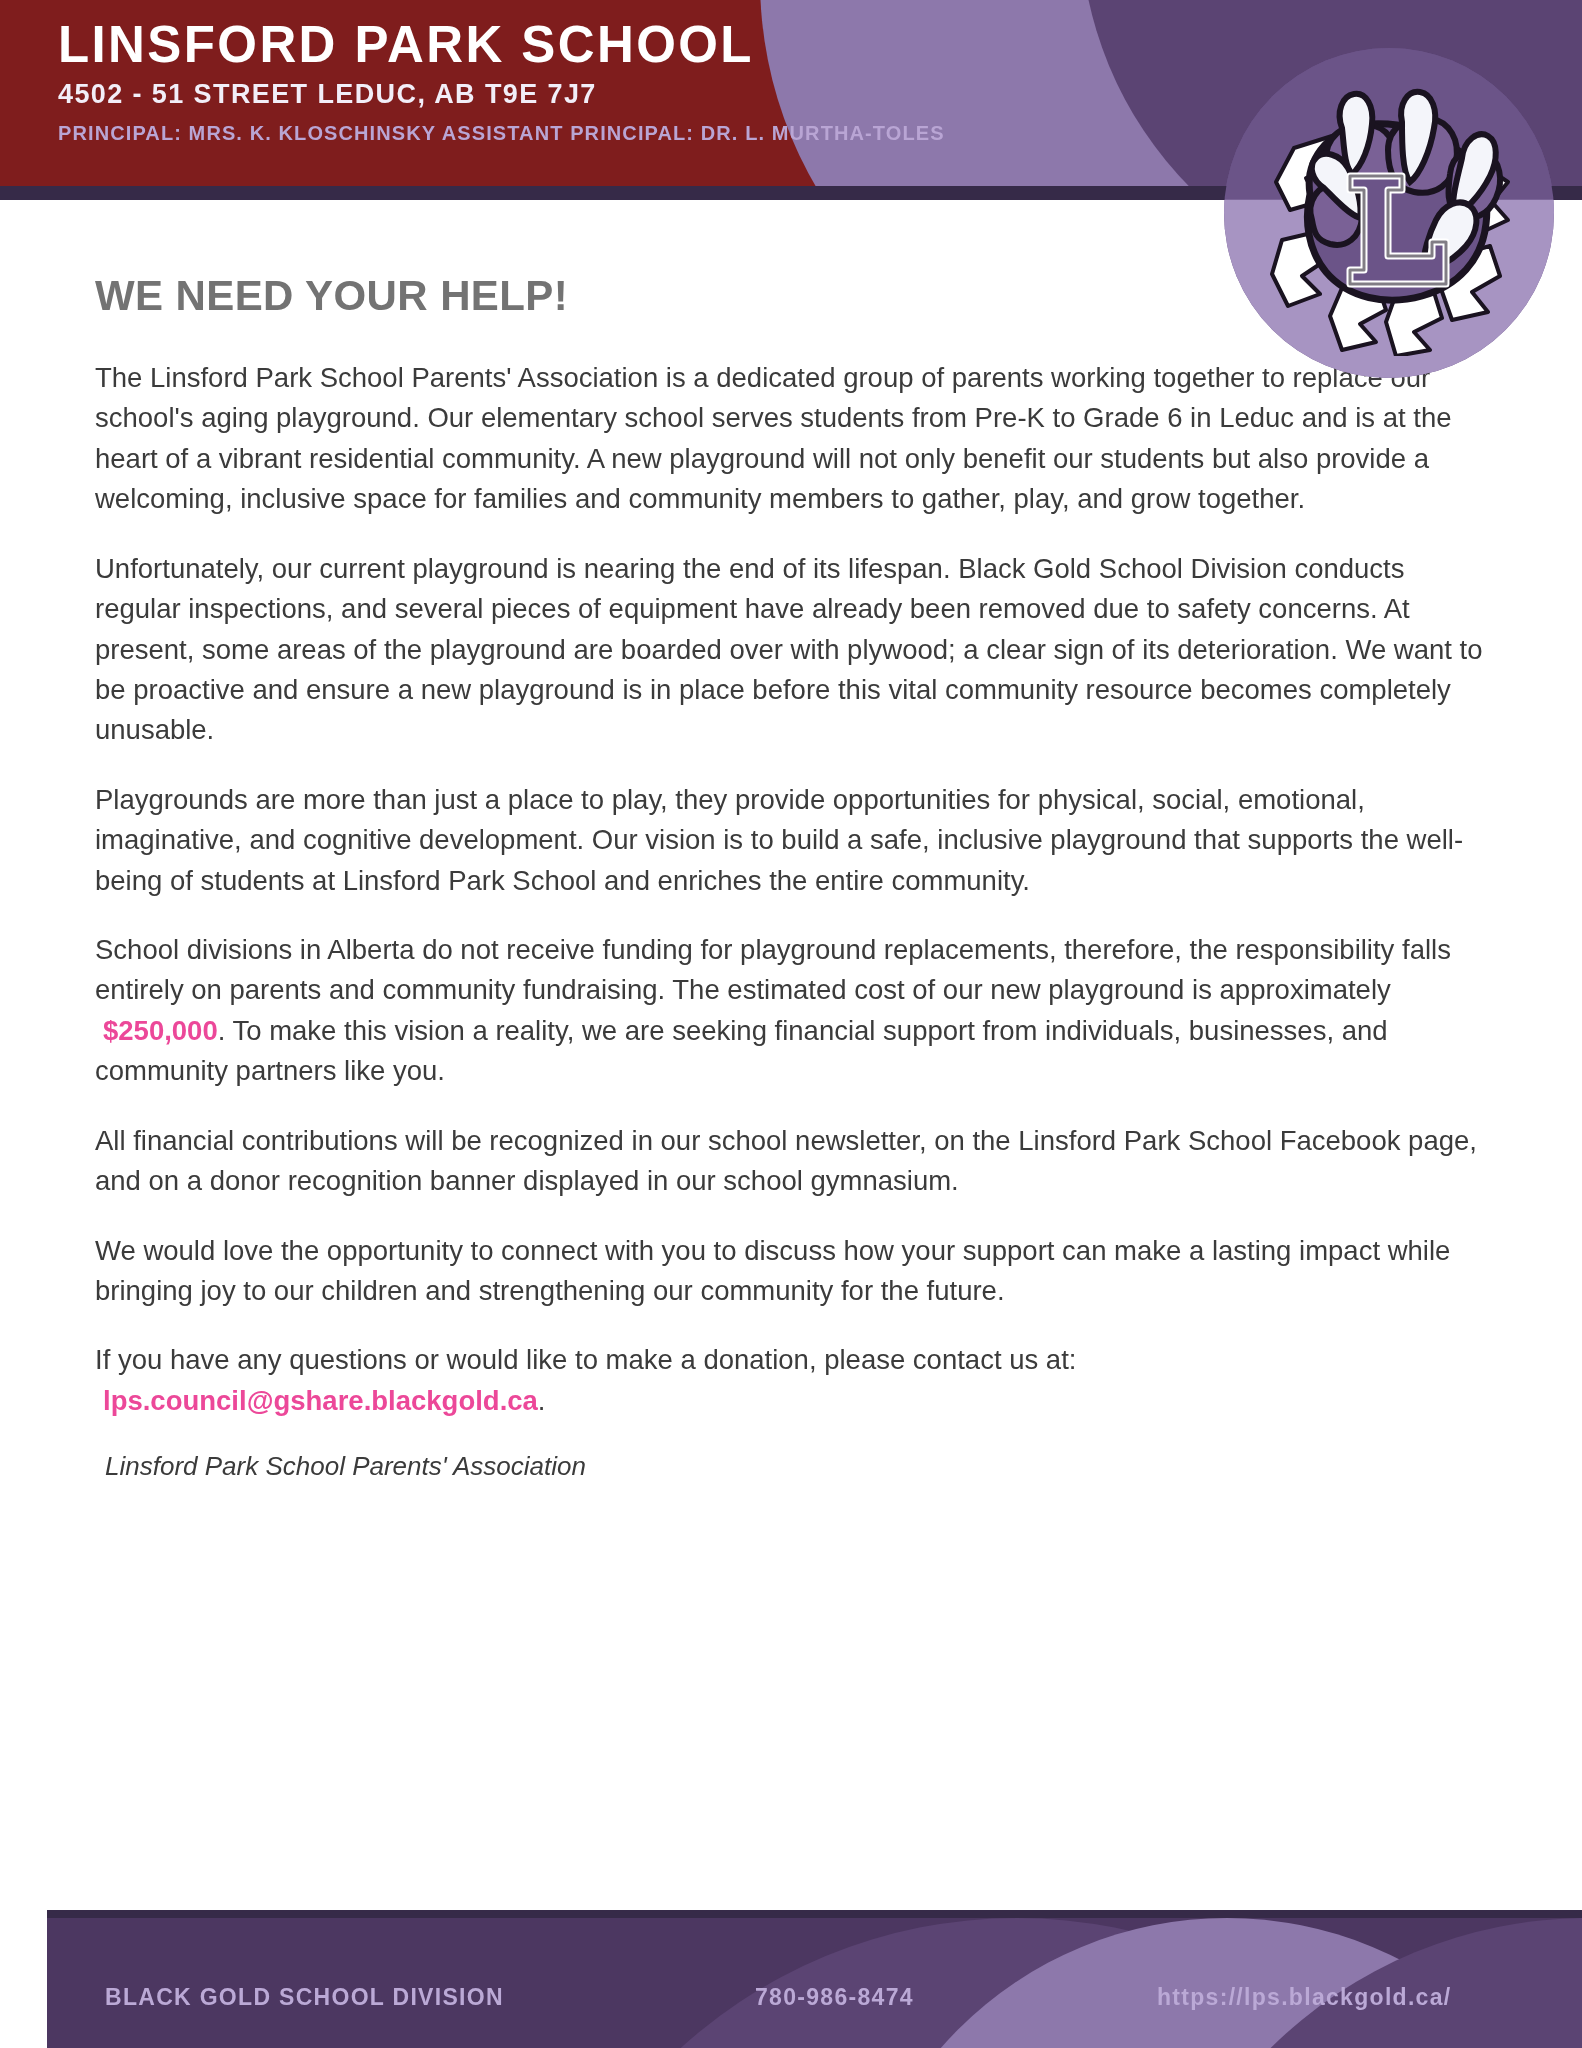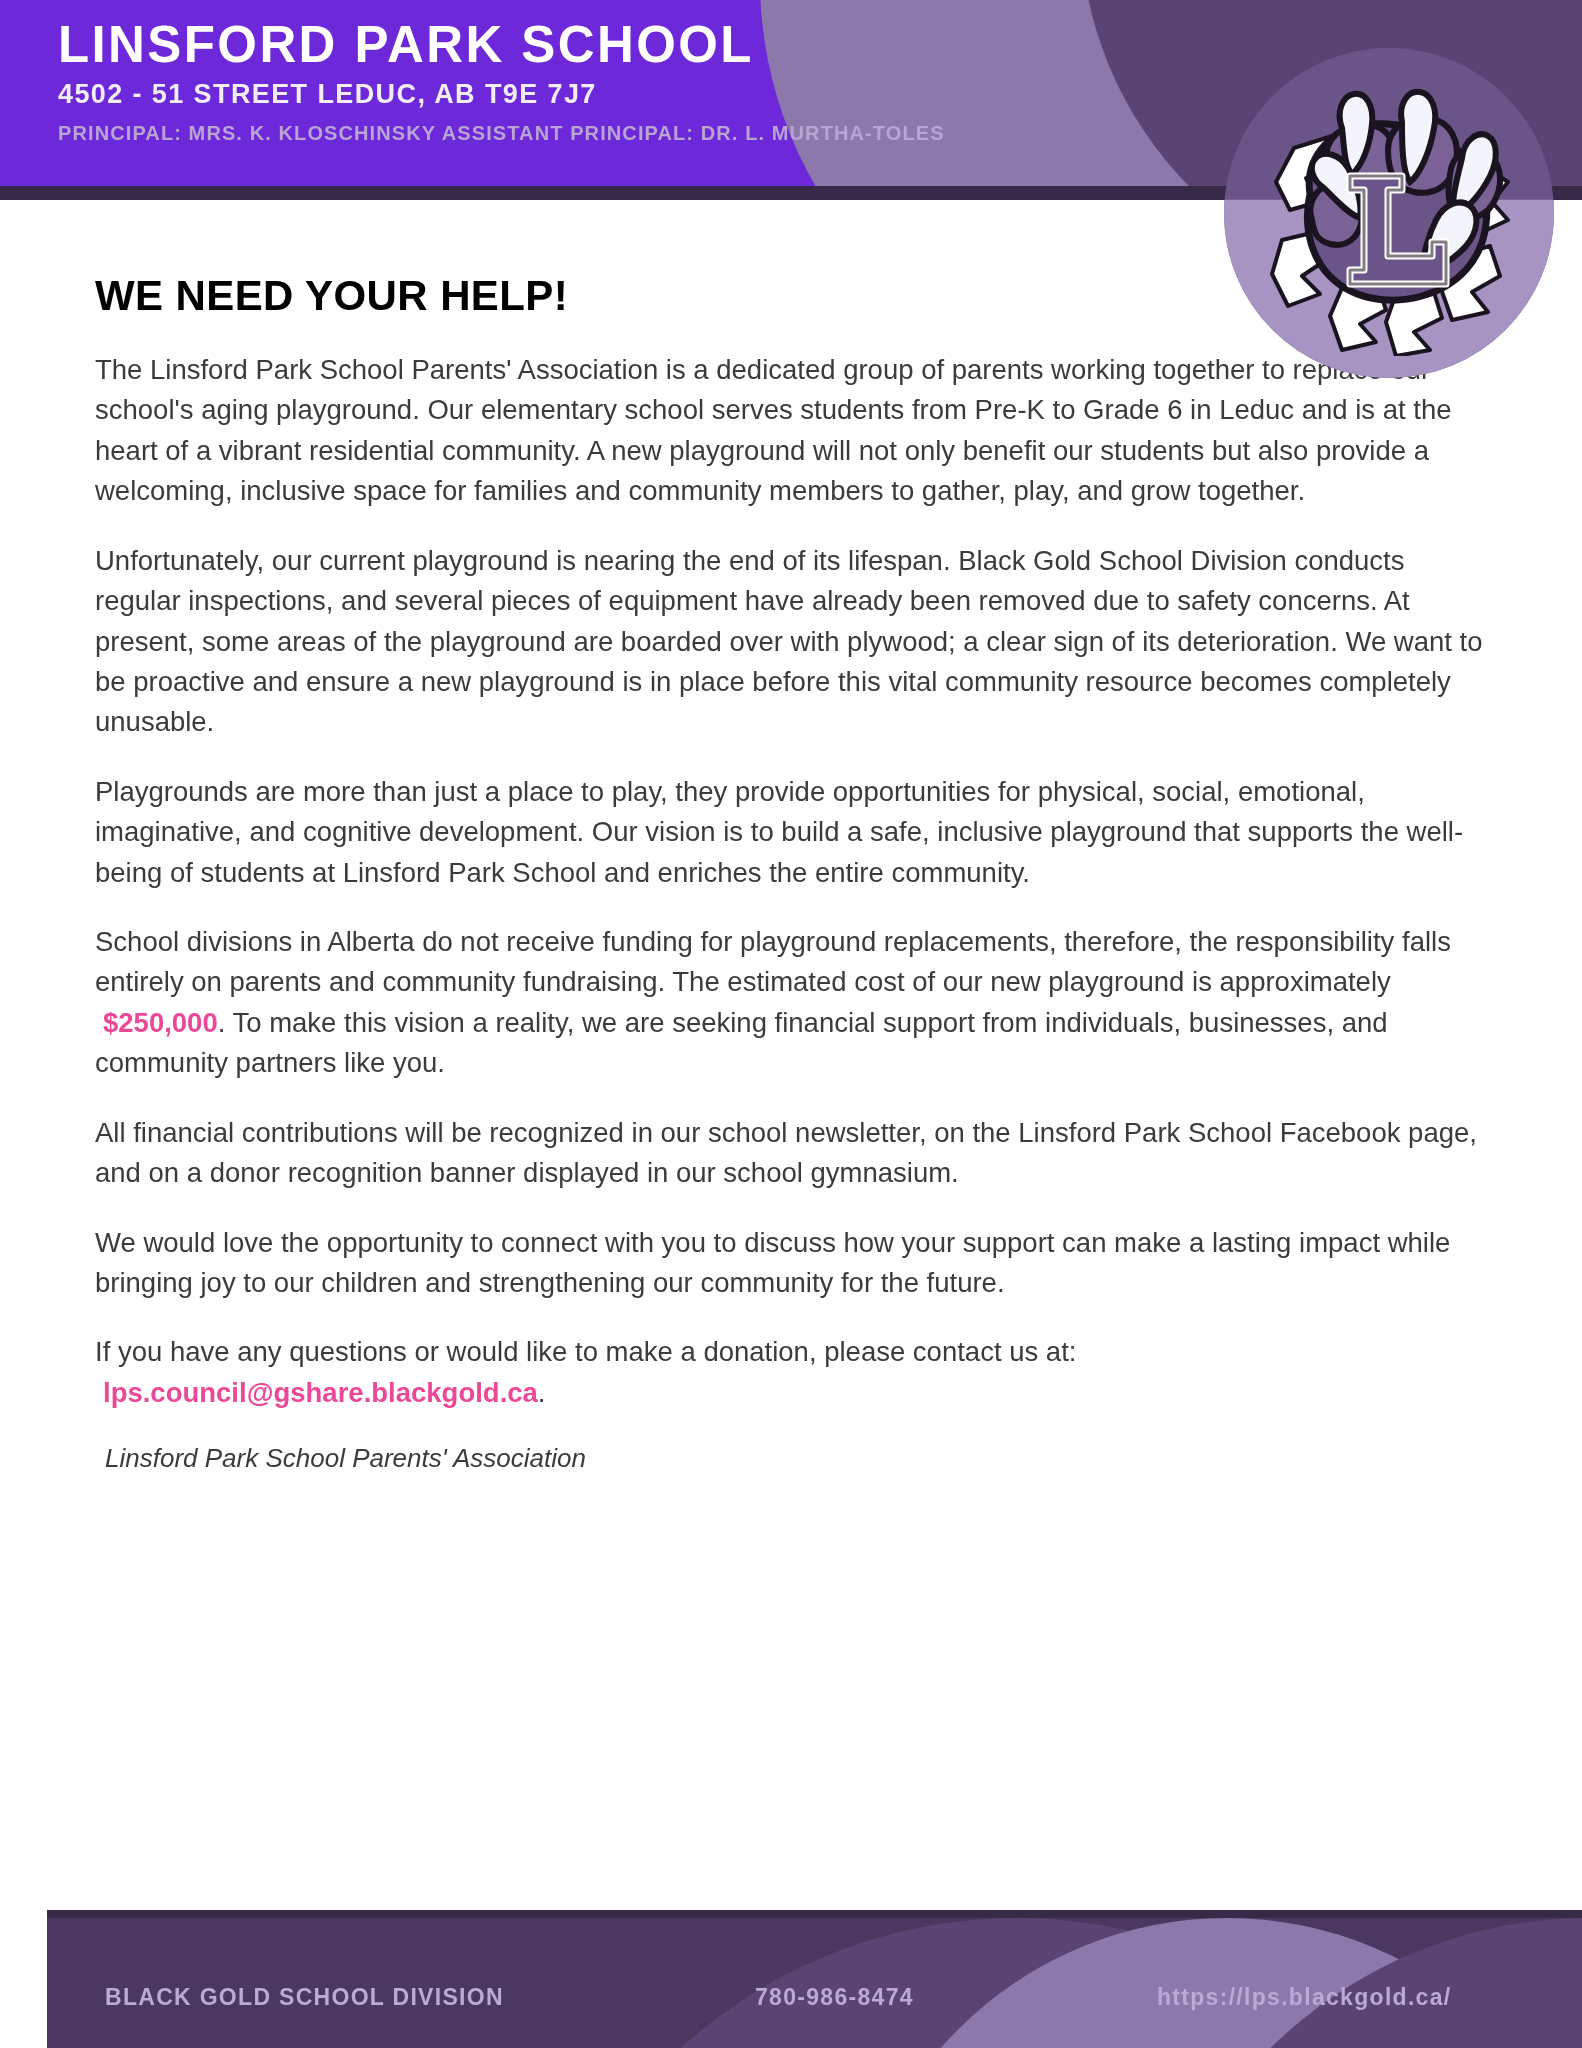--- a/index.html
+++ b/index.html
@@ -18,21 +18,21 @@
     overflow: hidden;
   }
 
   
   .header {
     position: absolute;
     top: 0;
     left: 0;
     width: 1582px;
     height: 200px;
-    background: #6d28d9;
+    background: #7f1d1d;
     overflow: hidden;
   }
   .hdr-blob {
     position: absolute;
     border-radius: 50%;
     pointer-events: none;
   }
   .hdr-blob-a {
     width: 820px;
     height: 820px;
@@ -127,23 +127,23 @@
   
   .content {
     position: absolute;
     left: 95px;
     top: 272px;
     width: 1395px;
   }
   .headline {
     font-size: 42px;
     font-weight: bold;
-    color: #000000;
+    color: #737373;
     letter-spacing: 0.4px;
-    margin: 0 0 30px 0;
+    margin: 0 0 38px 0;
   }
   .para {
     font-size: 27.5px;
     line-height: 1.47;
     color: #3b3b3b;
     margin: 0 0 29px 0;
     font-weight: 400;
   }
   .para b { font-weight: bold; color: #ec4899; margin-left: 8px; }
   .closing {

